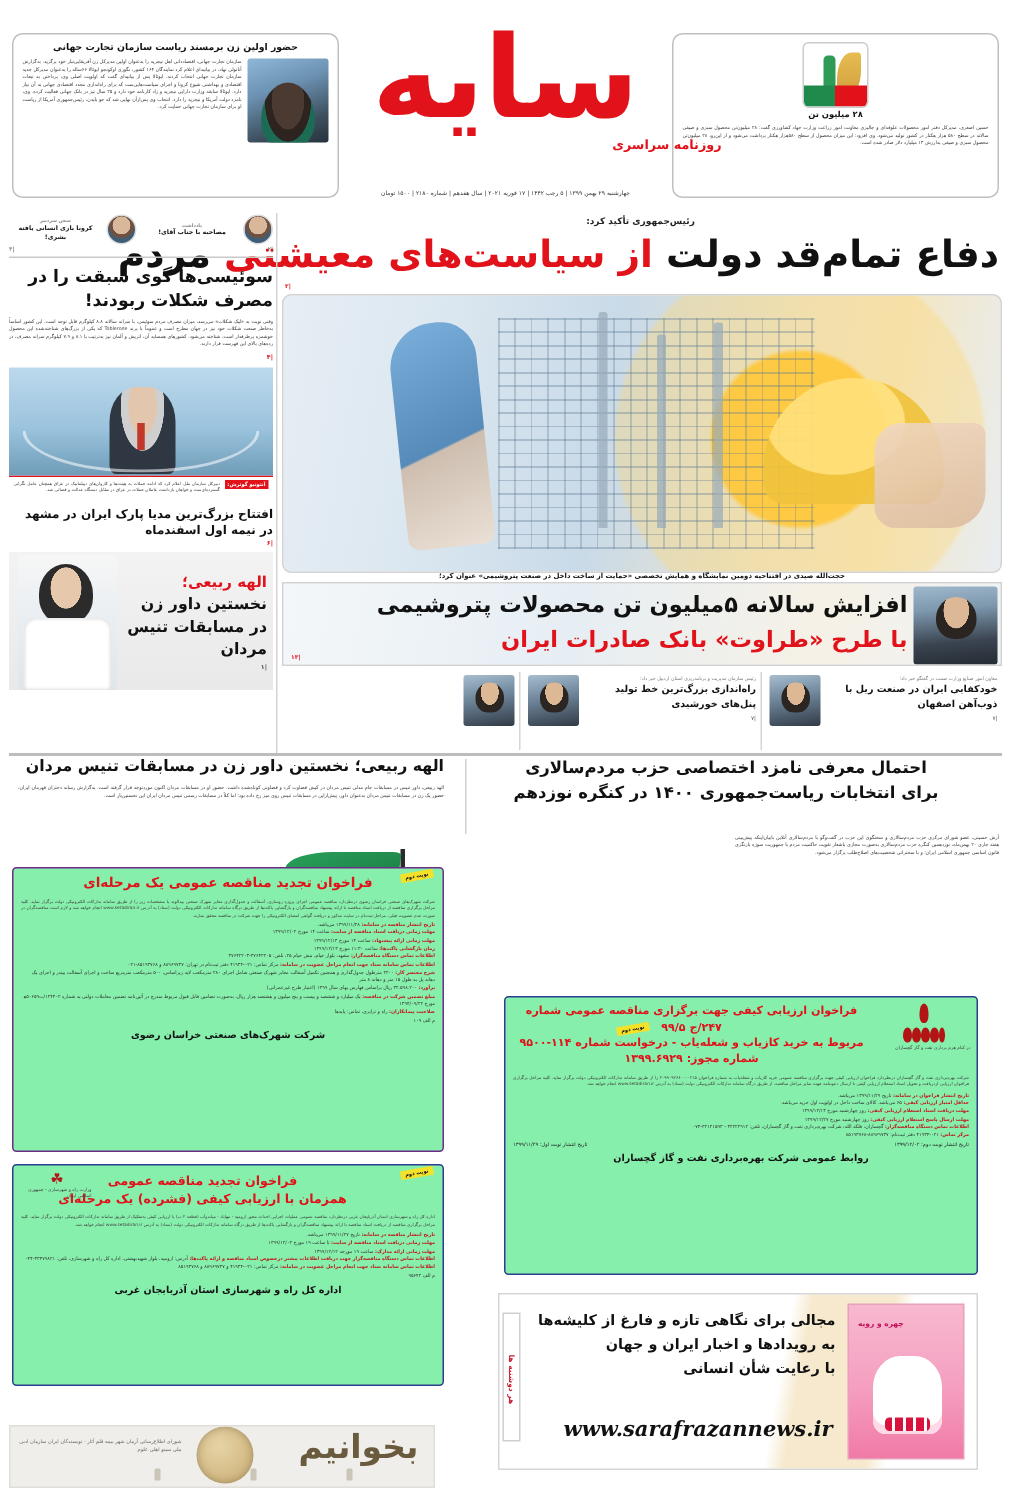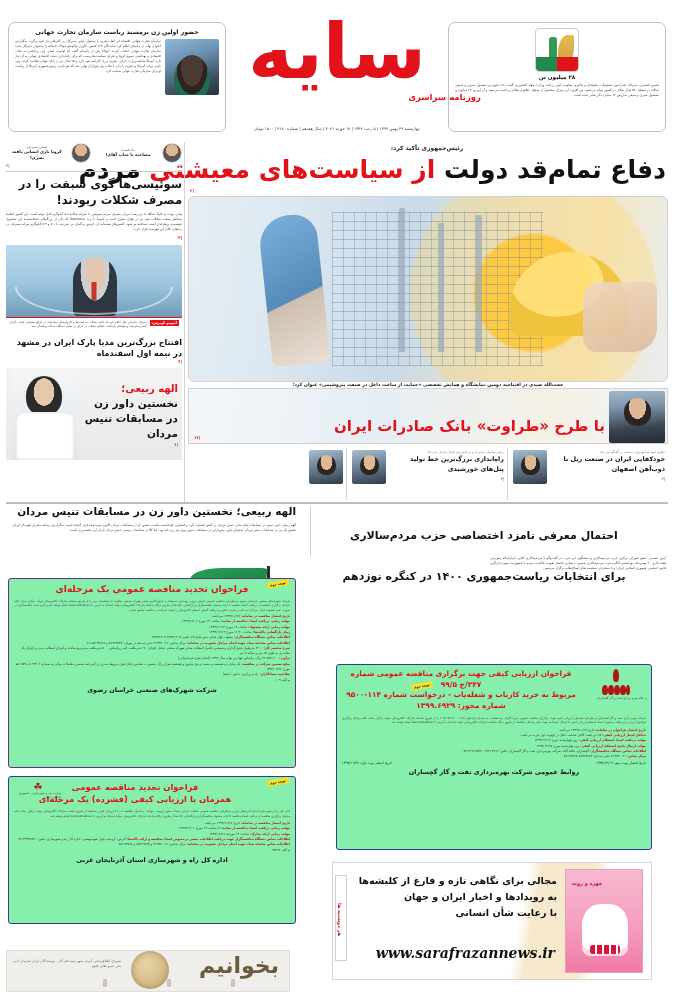--- a/index.html
+++ b/index.html
@@ -220,21 +220,21 @@
   .srx .body { flex: 1; text-align: right; }
   .srx .ov { font-size: 3.2px; color:#7a7a7a; margin-bottom: 1px; }
   .srx .hd { font-size: 6.4px; font-weight: bold; color:#111; line-height:1.5; letter-spacing:-.2px;}
   .srx .pg { font-size: 3.8px; color:#555; margin-top:2px; }
 
   
   #midband { position: absolute; left: 6px; top: 504px; width: 662px; height: 62px; }
   #midband .sep { position:absolute; left: 304px; top: 2px; bottom: 2px; width:1px; background:#d0d0d0; }
   .mb-left  { position:absolute; right: 372px; left: 6px; top: 0; text-align: right; }
   .mb-right { position:absolute; right: 6px; width: 356px; top: 0; text-align: center; }
-  .mb-right .h { font-size: 11px; font-weight: bold; color:#111; line-height:1.5; letter-spacing:-.3px;margin-top:24px;}
+  .mb-right .h { font-size: 11px; font-weight: bold; color:#111; line-height:1.5; letter-spacing:-.3px;}
   .mb-left .h  { font-size: 10.5px; font-weight: bold; color:#111; line-height:1.5; letter-spacing:-.3px; text-align:right;}
 
   
   #partyblock { position: absolute; right: 352px; top: 556px; width: 160px; height: 108px;
                 background: #fff; }
   .flagmark { position: relative; width: 100%; height: 88px; }
   .flagmark .pole { position:absolute; right: 52px; top: 10px; width: 3px; height: 66px; background:#2b2b2b;}
   .flagmark .g {
     position:absolute; right: 56px; top: 12px; width: 76px; height: 26px;
     background: linear-gradient(160deg,#29a05a,#1b7a42); border-radius: 40% 8% 45% 8%;
@@ -422,20 +422,21 @@
     <div class="stack" style="left:44%;top:6%;height:78%"></div>
     <div class="stack" style="left:52%;top:14%;height:70%"></div>
     <div class="stack" style="left:60%;top:10%;height:74%"></div>
     <div class="helmet"></div>
     <div class="hand"></div>
   </div>
   <div class="mp-cap rtl ctr">حجت‌الله صیدی در افتتاحیه دومین نمایشگاه و همایش تخصصی «حمایت از ساخت داخل در صنعت پتروشیمی» عنوان کرد؛</div>
 
   <div id="petro">
     <div class="ph"></div>
+    <div class="t1 rtl">افزایش سالانه ۵میلیون تن محصولات پتروشیمی</div>
     <div class="t2 rtl">با طرح «طراوت» بانک صادرات ایران</div>
     <div class="pg">|۱۳</div>
   </div>
 
   <div id="smallrow">
     <div class="srx">
       <div class="body rtl">
         <div class="ov">معاون امور صنایع وزارت صمت در گفتگو خبر داد؛</div>
         <div class="hd">خودکفایی ایران در صنعت ریل با ذوب‌آهن اصفهان</div>
         <div class="pg">|۷</div>

